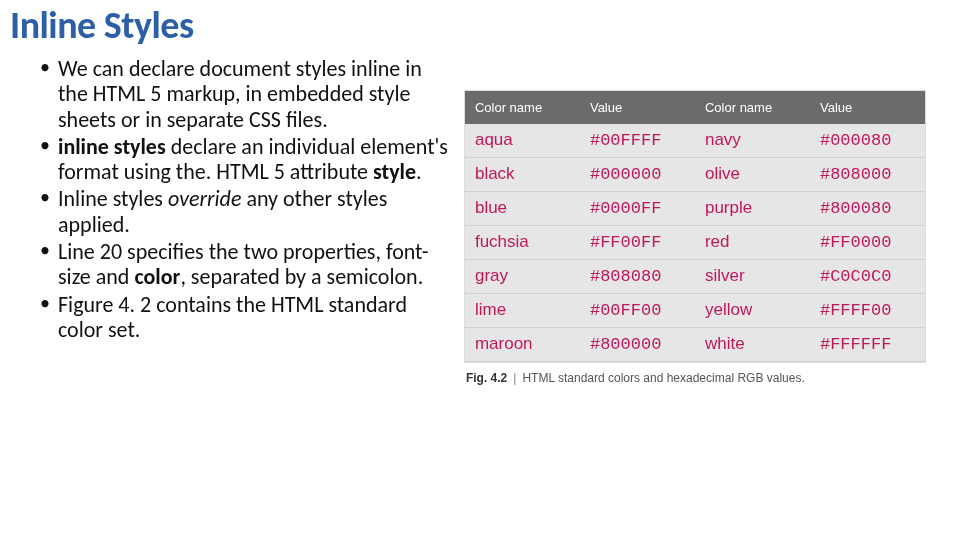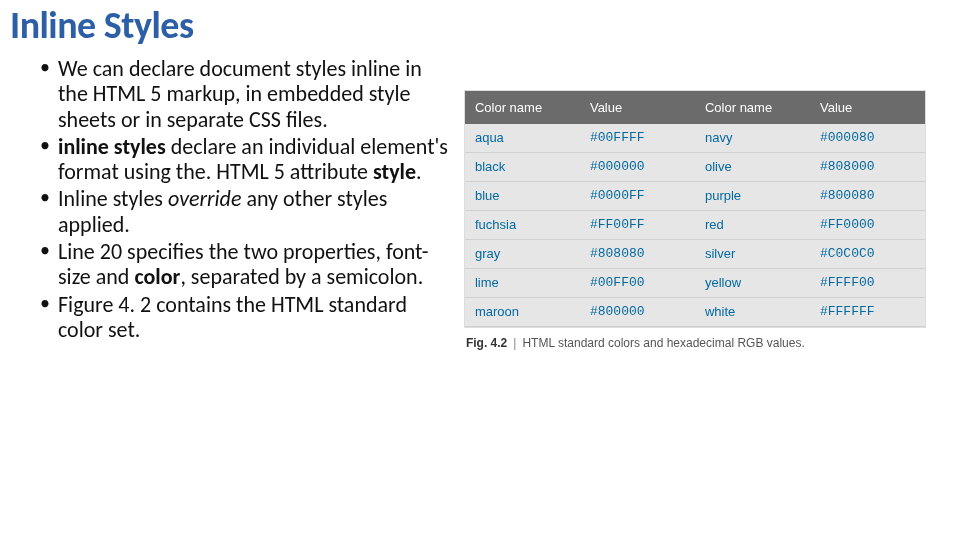--- a/index.html
+++ b/index.html
@@ -10,21 +10,21 @@
   .left { width: 420px; }
   .right { width: 470px; padding-top: 34px; }
   ul.bullets { list-style: none; }
   ul.bullets li { position: relative; padding-left: 18px; font-size: 22px; line-height: 1.15; margin-bottom: 2px; }
   ul.bullets li::before { content: "•"; position: absolute; left: 0; top: 0; font-size: 20px; }
   .b1 .bold { font-weight: 700; }
   .b1 .ital { font-style: italic; }
   .fig-wrap { background: #E6E6E6; border: 1px solid #ddd; padding: 0; font-family: "Helvetica Neue", Arial, sans-serif; }
   .fig-table { width: 100%; border-collapse: collapse; }
   .fig-table thead th { background: #6B6B6B; color: #fff; font-weight: 500; font-size: 13px; text-align: left; padding: 9px 10px; }
-  .fig-table tbody td { font-size: 13px; color: #0369a1; padding: 6px 10px 7px 10px; border-bottom: 1px solid #d0d0d0; font-family: "Courier New", monospace; }
+  .fig-table tbody td { font-size: 17px; color: #be185d; padding: 6px 10px 7px 10px; border-bottom: 1px solid #d0d0d0; font-family: "Courier New", monospace; }
   .fig-table tbody td.cn { font-family: "Helvetica Neue", Arial, sans-serif; }
   .fig-table col.c1 { width: 25%; }
   .fig-table col.c2 { width: 25%; }
   .fig-table col.c3 { width: 25%; }
   .fig-table col.c4 { width: 25%; }
   .caption { font-size: 12px; color: #555; padding: 8px 2px 0 2px; font-family: "Helvetica Neue", Arial, sans-serif; }
   .caption .fignum { font-weight: 700; color: #333; text-align: center; }
   .caption .bar { color: #888; padding: 0 6px; }
 </style>
 </head>

